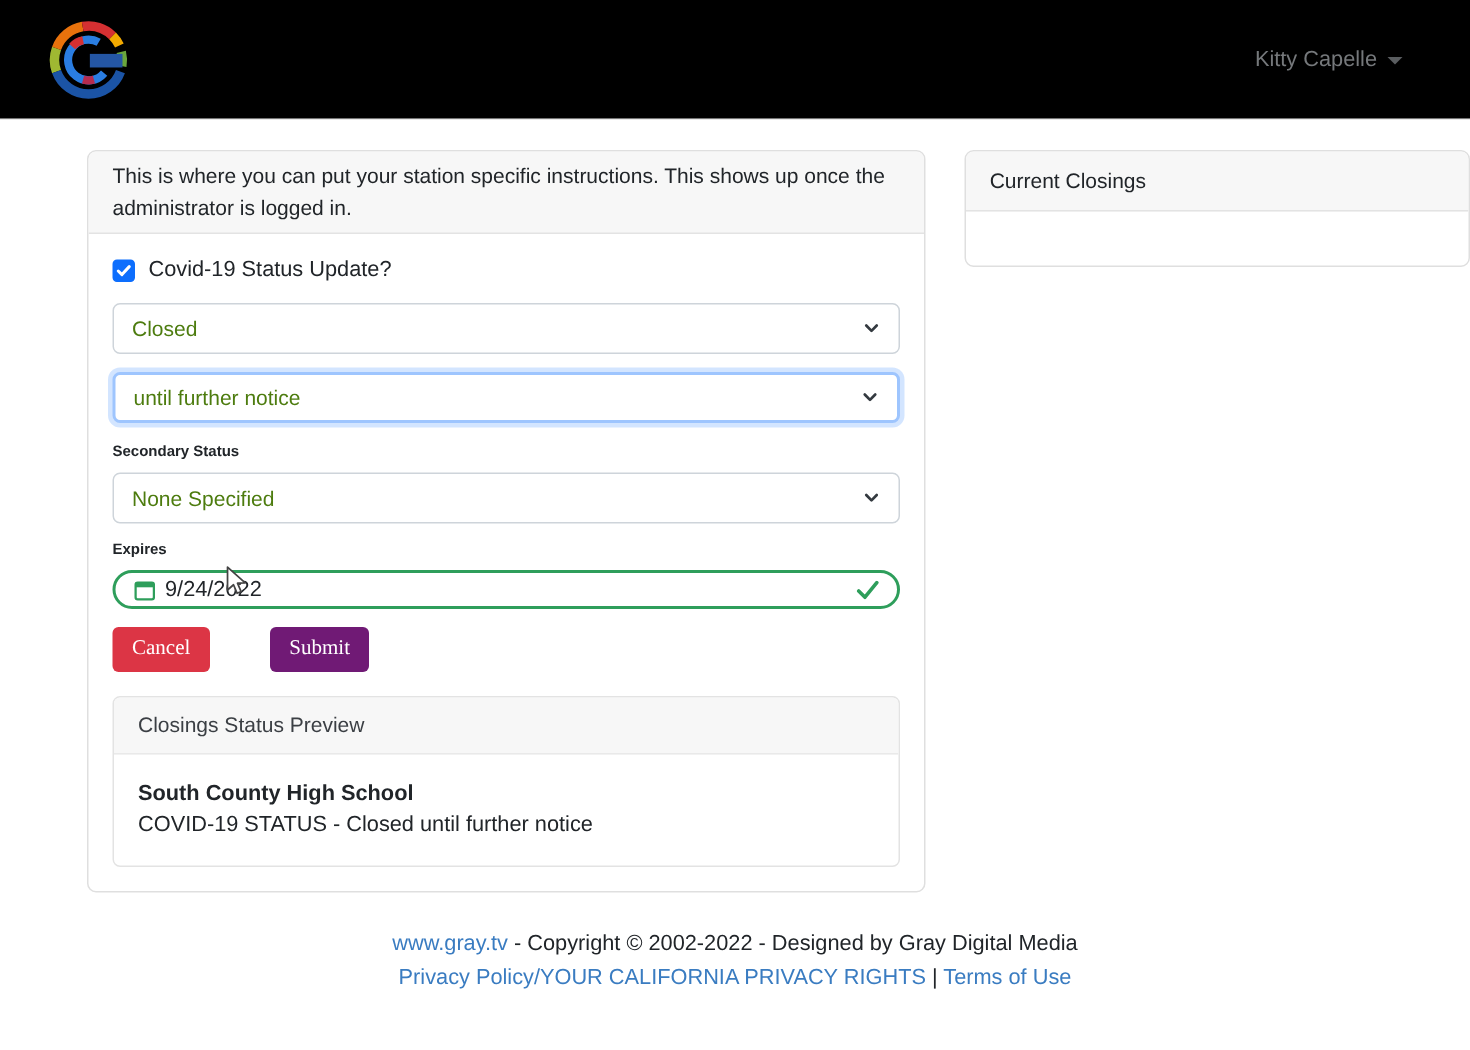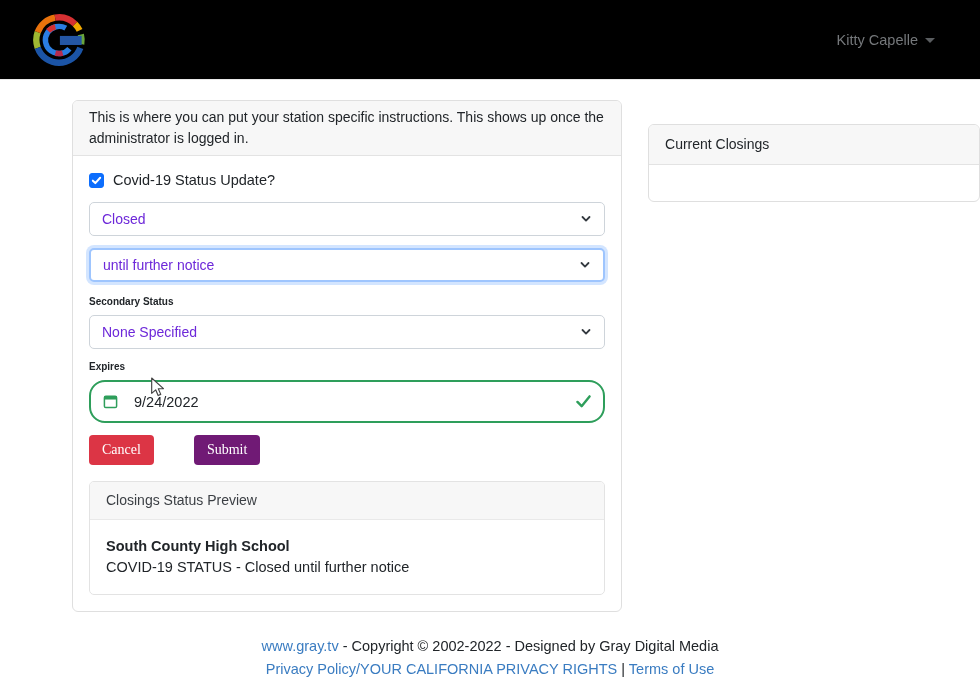--- a/index.html
+++ b/index.html
@@ -11,49 +11,49 @@
     justify-content: space-between; padding: 0 45px 0 30px;
     border-bottom: 1px solid #e9e9e9; background: #000000; }
   .logo-link { display: inline-block; line-height: 0; cursor: pointer; }
   .user-menu { display: flex; align-items: center; gap: 7px; cursor: pointer;
     color: #75787b; font-size: 14.5px; }
   .caret-down { width: 0; height: 0; border-left: 5px solid transparent;
     border-right: 5px solid transparent; border-top: 5px solid #5a5d60; margin-top: 2px; }
 
   
   .main-row { display: flex; align-items: flex-start; margin-top: 20px; }
-  .left-col { width: 596px; margin-left: 36px; padding-left: 36px; }
-  .right-col { width: 338px; margin-left: 26px; margin-top: 24px; }
+  .left-col { width: 596px; margin-left: 22px; padding-left: 36px; }
+  .right-col { width: 338px; margin-left: 26px; }
 
   
   .card { background: #fff; border: 1px solid #dfdfdf; border-radius: 6px; overflow: hidden; }
   .card-header { background: #f7f7f7; border-bottom: 1px solid #e3e3e3;
     font-size: 14px; line-height: 1.5; color: #212529; }
   .outer-card .card-header { padding: 6px 16px; }
   .card-body { padding: 16px; }
 
   
   .check-row { display: flex; align-items: center; gap: 9px; margin-bottom: 14px; }
   .checkbox { width: 15px; height: 15px; background: #0d6efd; border: 1px solid #0d6efd;
     border-radius: 3px; display: flex; align-items: center; justify-content: center;
     cursor: pointer; flex: 0 0 auto; }
   .check-label { font-size: 14.5px; }
 
   .select { height: 34px; border: 1px solid #ced4da; border-radius: 5px;
     display: flex; align-items: center; justify-content: space-between;
-    padding: 0 12px; font-size: 14px; color: #6d28d9; background: #fff;
+    padding: 0 12px; font-size: 14px; color: #4d7c0f; background: #fff;
     margin-bottom: 12px; cursor: pointer; }
   .select.focused { border: 2px solid #9ec5fe; box-shadow: 0 0 0 3px rgba(13,110,253,.18);
     margin-bottom: 14px; }
   .chev { flex: 0 0 auto; margin-left: 8px; }
 
   .field-label { font-size: 10px; margin: 2px 0 8px; font-weight: bold; }
 
-  .date-input { height: 43px; border: 2px solid #2e9e5b; border-radius: 16px;
-    display: flex; align-items: center; padding: 0 12px; gap: 16px; font-size: 14.5px;
+  .date-input { height: 26px; border: 2px solid #2e9e5b; border-radius: 16px;
+    display: flex; align-items: center; padding: 0 12px; gap: 6px; font-size: 14.5px;
     margin-bottom: 12px; cursor: text; }
   .date-input .spacer { flex: 1; }
 
   .btn-row { display: flex; align-items: center; margin-bottom: 12px; }
   .btn { border: none; border-radius: 4px; font-size: 14px; padding: 7px 13px;
     color: #fff; cursor: pointer; font-family: Liberation Serif, serif; }
   .btn-cancel { background: #dc3545; }
   .btn-submit { background: #701a75; margin-left: 40px; }
 
   .preview-card { margin-top: 16px; border: 1px solid #e3e3e3; border-radius: 5px; overflow: hidden; }

